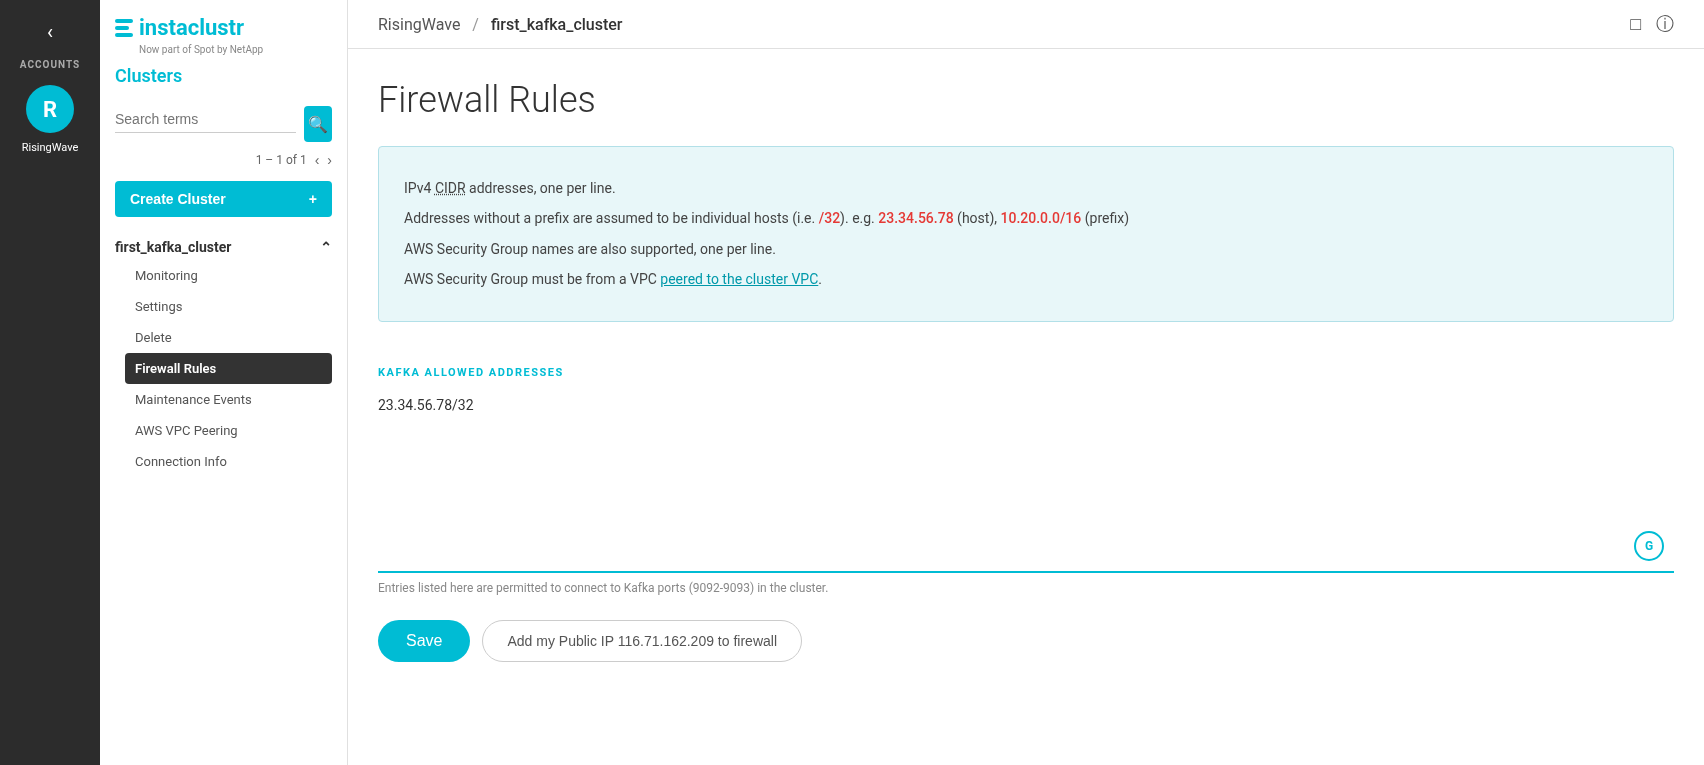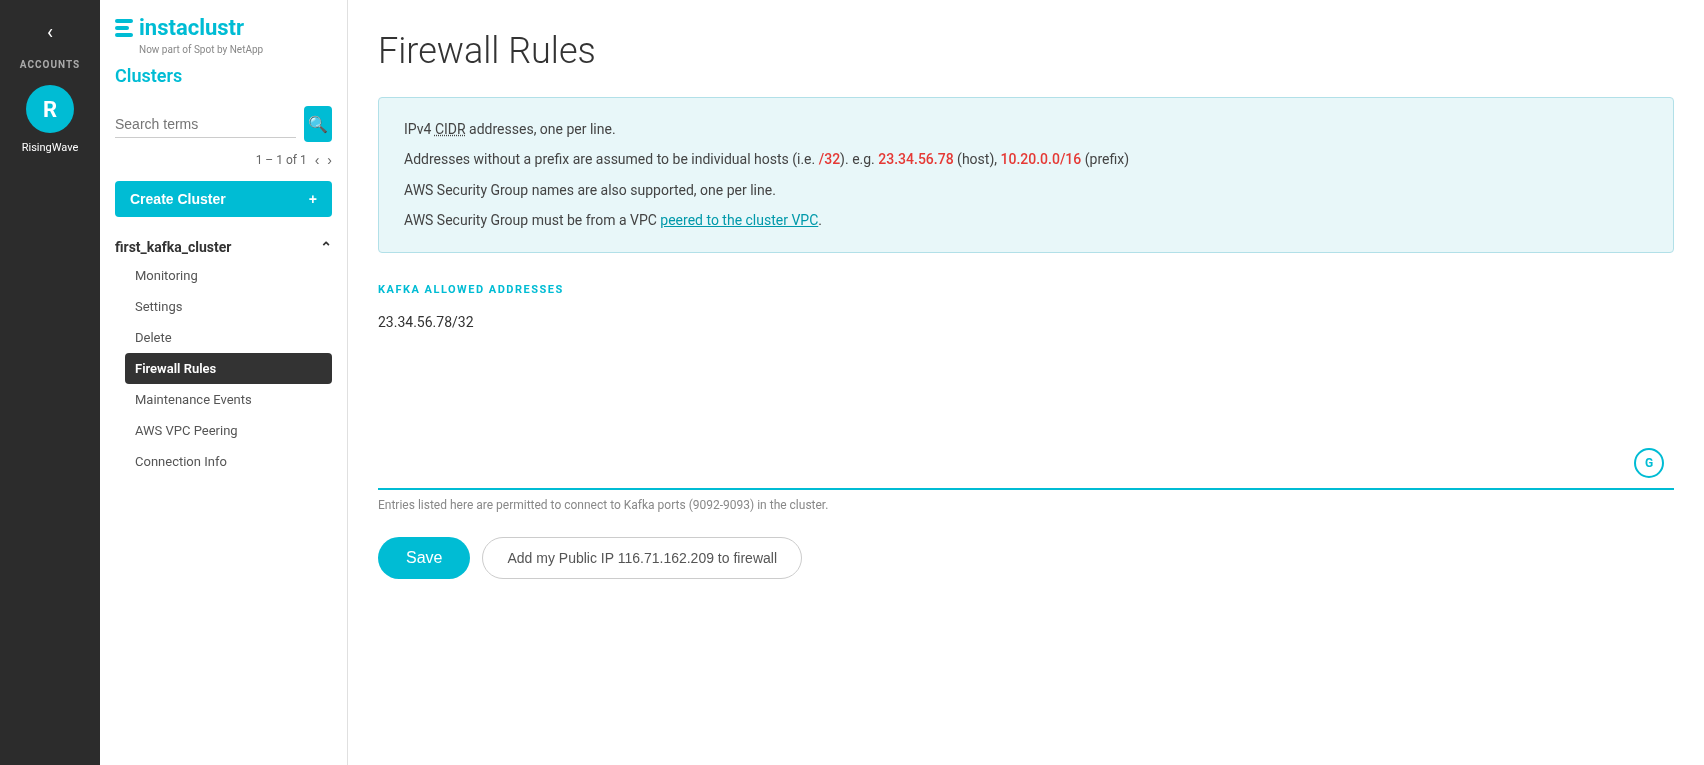--- a/index.html
+++ b/index.html
@@ -95,21 +95,21 @@
     }
     .clusters-title {
       color: #00bcd4;
       font-size: 18px;
       font-weight: 600;
       margin-bottom: 0;
     }
     .search-area {
       padding: 10px 15px;
       display: flex;
-      align-items: center;
+      align-items: flex-start;
       gap: 8px;
     }
     .search-input {
       flex: 1;
       border: none;
       border-bottom: 1px solid #ccc;
       outline: none;
       padding: 5px 0;
       font-size: 14px;
       color: #999;
@@ -235,22 +235,22 @@
       font-weight: 300;
       color: #333;
       margin-bottom: 25px;
     }
 
     
     .info-box {
       background: #e8f7f9;
       border: 1px solid #b2e0e8;
       border-radius: 4px;
-      padding: 20px 25px;
-      margin-bottom: 30px;
+      padding: 30px 25px;
+      margin-bottom: 44px;
       font-size: 14px;
       color: #444;
       line-height: 1.6;
     }
     .info-box p { margin-bottom: 8px; }
     .info-box p:last-child { margin-bottom: 0; }
     .underline-dotted { text-decoration: underline dotted; }
     .highlight-red { color: #e53935; font-weight: 500; }
     .highlight-link { color: #0099aa; text-decoration: underline; }
 
@@ -388,20 +388,31 @@
         <div class="cluster-sub-item active">Firewall Rules</div>
         <div class="cluster-sub-item">Maintenance Events</div>
         <div class="cluster-sub-item">AWS VPC Peering</div>
         <div class="cluster-sub-item">Connection Info</div>
       </div>
     </div>
   </div>
 </div>
 
 <div class="main-content">
+  <div class="top-bar">
+    <div class="breadcrumb">
+      <span>RisingWave</span>
+      <span class="separator">/</span>
+      <span class="cluster-name">first_kafka_cluster</span>
+    </div>
+    <div class="top-bar-icons">
+      <span class="top-icon">□</span>
+      <span class="top-icon">ⓘ</span>
+    </div>
+  </div>
 
   <div class="content-area">
     <h1 class="page-title">Firewall Rules</h1>
 
     <div class="info-box">
       <p>
         <span>IPv4 </span><span class="underline-dotted">CIDR</span><span> addresses, one per line.</span>
       </p>
       <p>
         <span>Addresses without a prefix are assumed to be individual hosts (i.e. </span><span class="highlight-red">/32</span><span>). e.g. </span><span class="highlight-red">23.34.56.78</span><span> (host), </span><span class="highlight-red">10.20.0.0/16</span><span> (prefix)</span>

